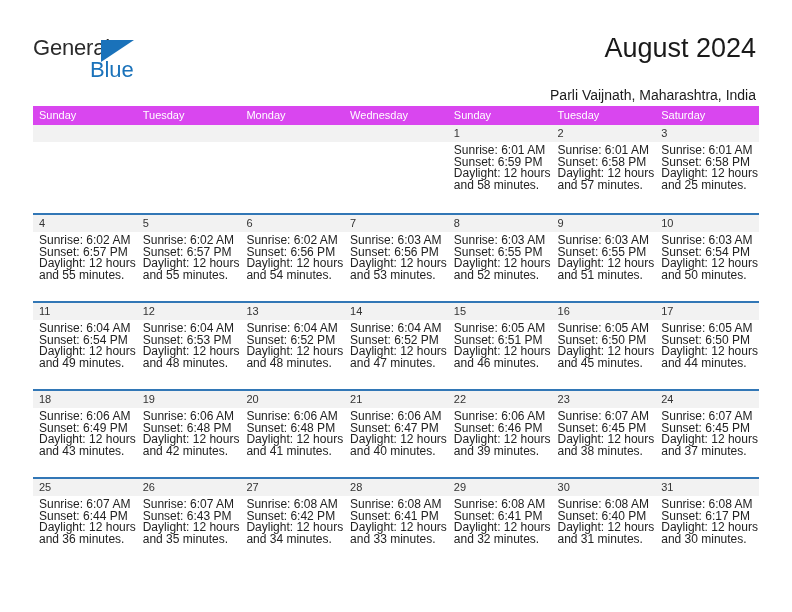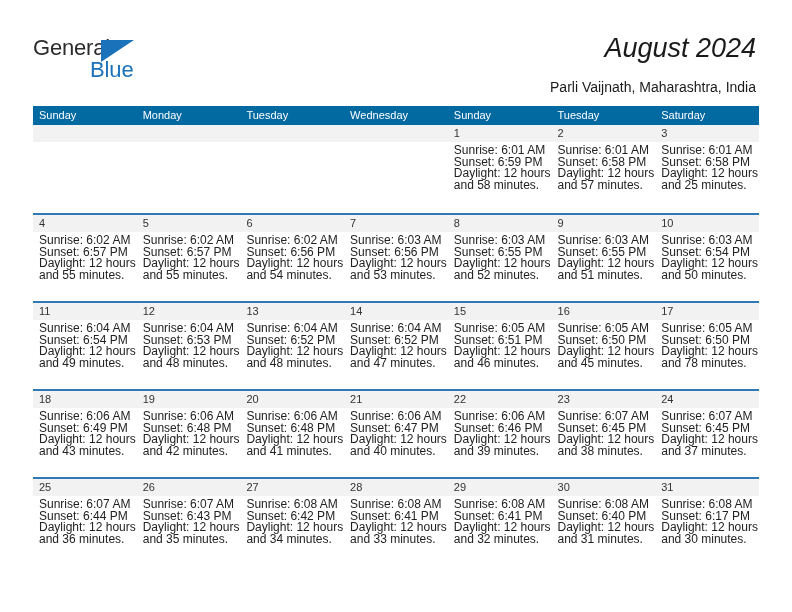--- a/index.html
+++ b/index.html
@@ -70,40 +70,39 @@
     position: absolute;
     right: 36px;
     top: 32px;
     text-align: right;
   }
   .cal-title {
     font-size: 27px;
     color: #1a1a1a;
     line-height: 32px;
     white-space: nowrap;
-    font-style: italic;
   }
   .cal-subtitle {
-    margin-top: 14px;
+    margin-top: 22px;
     font-size: 14px;
     color: #1a1a1a;
     line-height: 18px;
     white-space: nowrap;
   }
 
   
   .calendar {
     position: absolute;
     left: 33px;
     top: 106px;
     width: 726px;
   }
   .weekday-row {
     display: flex;
-    background: #0369a1;
+    background: #d946ef;
     height: 19px;
   }
   .weekday {
     width: 103.71px;
     flex: 0 0 103.71px;
     color: #ffffff;
     font-size: 11px;
     line-height: 19px;
     padding-left: 6px;
     box-sizing: border-box;
@@ -159,22 +158,22 @@
 
     <div class="title-block">
       <div class="cal-title">August 2024</div>
       <div class="cal-subtitle">Parli Vaijnath, Maharashtra, India</div>
     </div>
   </div>
 
   <div class="calendar">
     <div class="weekday-row">
       <div class="weekday">Sunday</div>
+      <div class="weekday">Tuesday</div>
       <div class="weekday">Monday</div>
-      <div class="weekday">Tuesday</div>
       <div class="weekday">Wednesday</div>
       <div class="weekday">Sunday</div>
       <div class="weekday">Tuesday</div>
       <div class="weekday">Saturday</div>
     </div>
 
     <div class="week-row first">
       <div class="day-cell empty">
         <div class="day-number"></div>
 
@@ -340,21 +339,21 @@
           <div>Daylight: 12 hours</div>
           <div>and 45 minutes.</div>
         </div>
       </div>
       <div class="day-cell">
         <div class="day-number">17</div>
         <div class="day-info">
           <div>Sunrise: 6:05 AM</div>
           <div>Sunset: 6:50 PM</div>
           <div>Daylight: 12 hours</div>
-          <div>and 78 minutes.</div>
+          <div>and 44 minutes.</div>
         </div>
       </div>
     </div>
 
     <div class="week-row">
       <div class="day-cell">
         <div class="day-number">18</div>
         <div class="day-info">
           <div>Sunrise: 6:06 AM</div>
           <div>Sunset: 6:49 PM</div>

